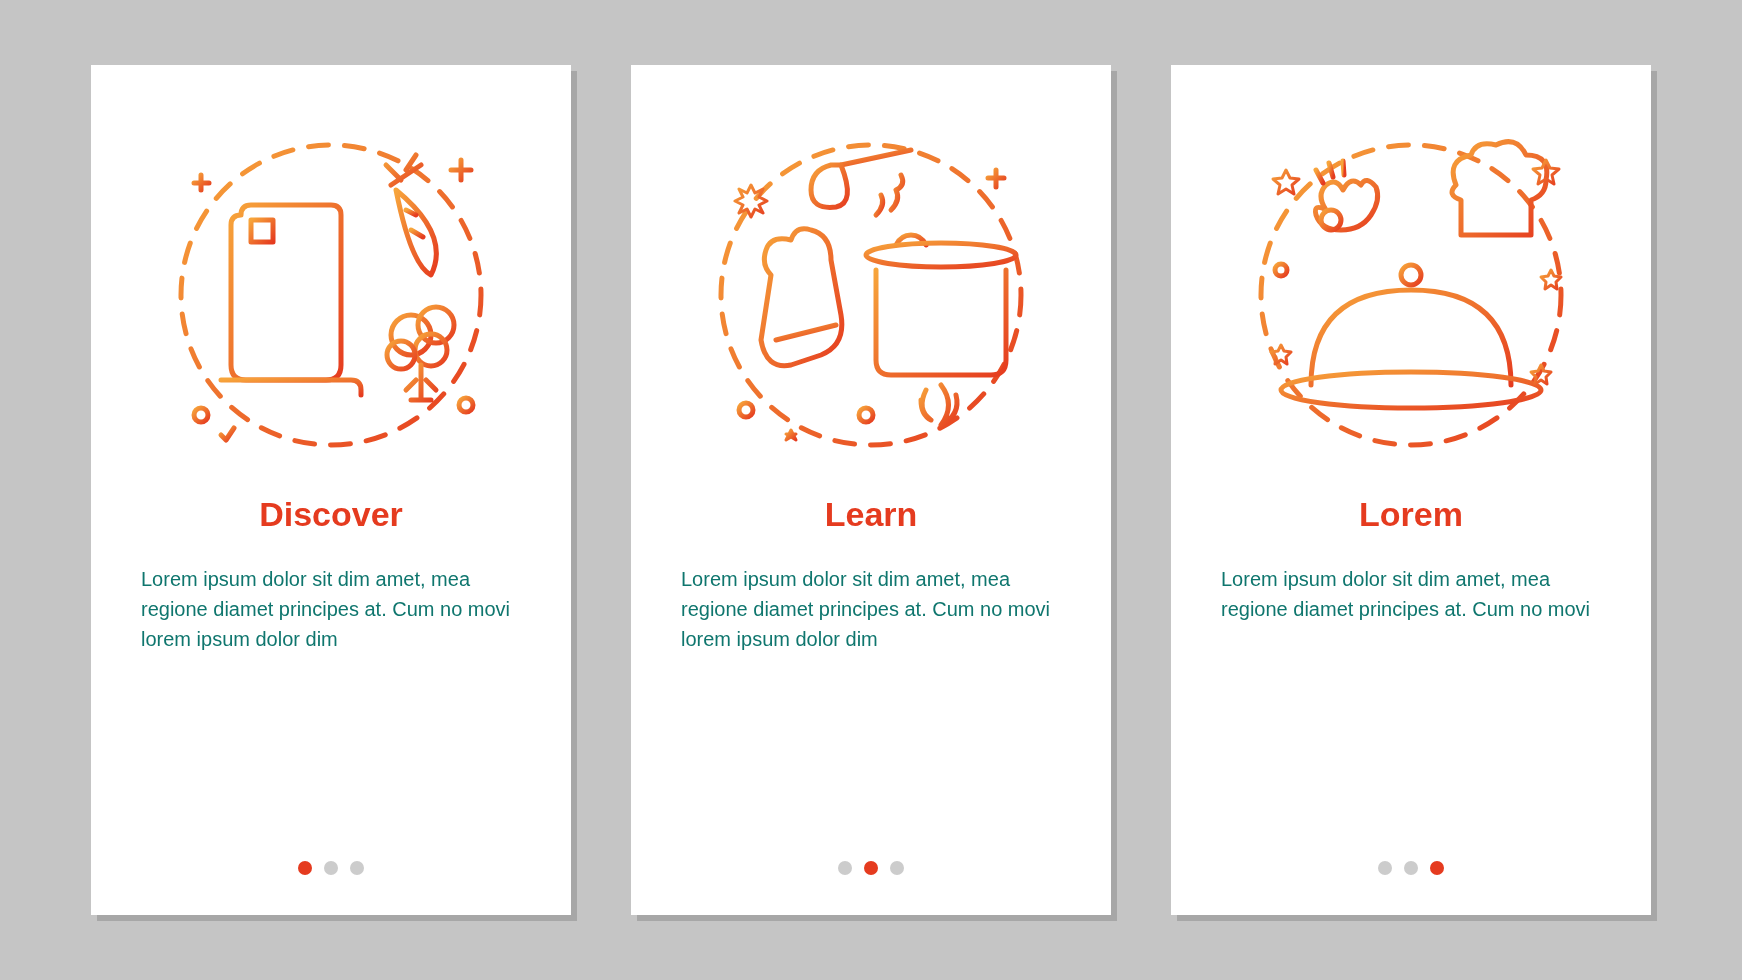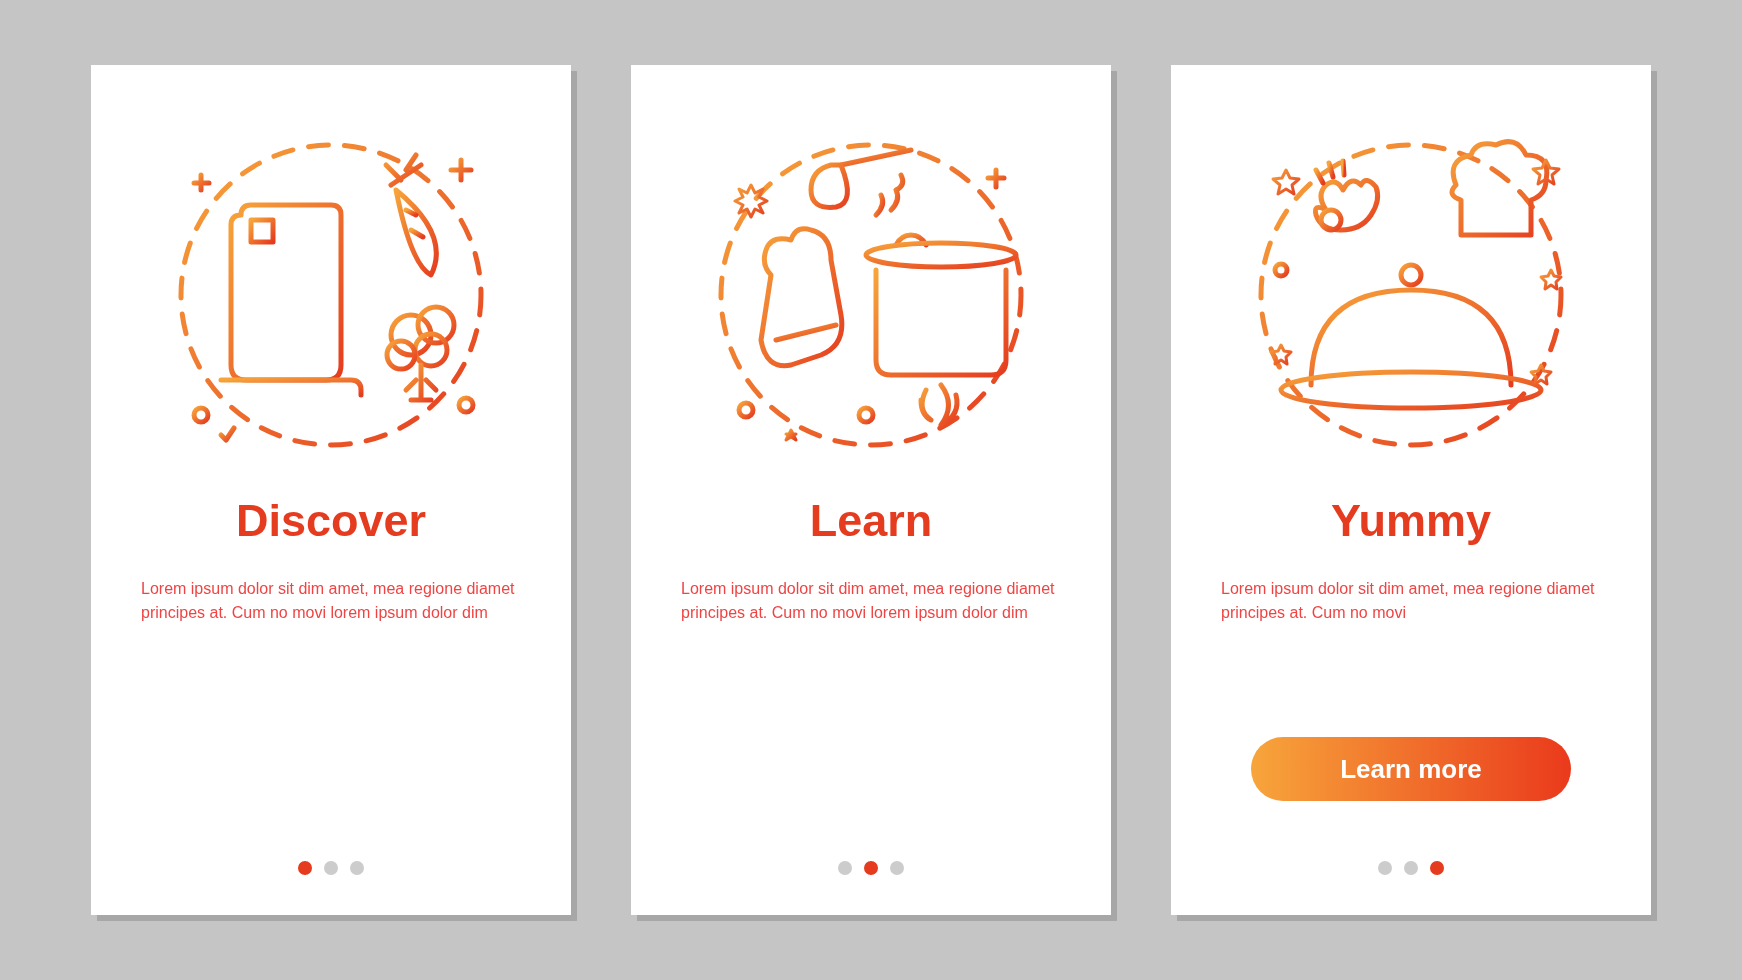--- a/index.html
+++ b/index.html
@@ -32,31 +32,31 @@
     height: 360px;
     display: flex;
     align-items: center;
     justify-content: center;
   }
   .illustration svg {
     width: 100%;
     height: 100%;
   }
   .title {
-    font-size: 45px;
+    font-size: 34px;
     font-weight: bold;
     color: #e53b1f;
     margin-top: 20px;
     margin-bottom: 30px;
     text-align: right;
   }
   .body-text {
-    font-size: 16px;
+    font-size: 20px;
     line-height: 1.5;
-    color: #ef4444;
+    color: #0f766e;
     text-align: left;
     width: 100%;
   }
   .dots {
     position: absolute;
     bottom: 40px;
     display: flex;
     gap: 12px;
   }
   .dot {
@@ -217,23 +217,22 @@
 
           <path d="M55 55 l4 8 l9 1 l-7 6 l2 9 l-8 -5 l-8 5 l2 -9 l-7 -6 l9 -1 Z" stroke-width="3"></path>
           <path d="M315 45 l4 8 l9 1 l-7 6 l2 9 l-8 -5 l-8 5 l2 -9 l-7 -6 l9 -1 Z" stroke-width="3"></path>
           <path d="M320 155 l3 6 l7 1 l-5 5 l1 7 l-6 -4 l-6 4 l1 -7 l-5 -5 l7 -1 Z" stroke-width="3"></path>
           <path d="M50 230 l3 6 l7 1 l-5 5 l1 7 l-6 -4 l-6 4 l1 -7 l-5 -5 l7 -1 Z" stroke-width="3"></path>
           <path d="M310 250 l3 6 l7 1 l-5 5 l1 7 l-6 -4 l-6 4 l1 -7 l-5 -5 l7 -1 Z" stroke-width="3"></path>
           <circle cx="50" cy="155" r="6"></circle>
         </g>
       </svg>
     </div>
-    <div class="title">Yummy</div>
+    <div class="title">Lorem</div>
     <div class="body-text">Lorem ipsum dolor sit dim amet, mea regione diamet principes at. Cum no movi</div>
-    <button class="learn-more">Learn more</button>
     <div class="dots">
       <span class="dot"></span>
       <span class="dot"></span>
       <span class="dot active"></span>
     </div>
   </div>
 
 </div>
 
 </body></html>

